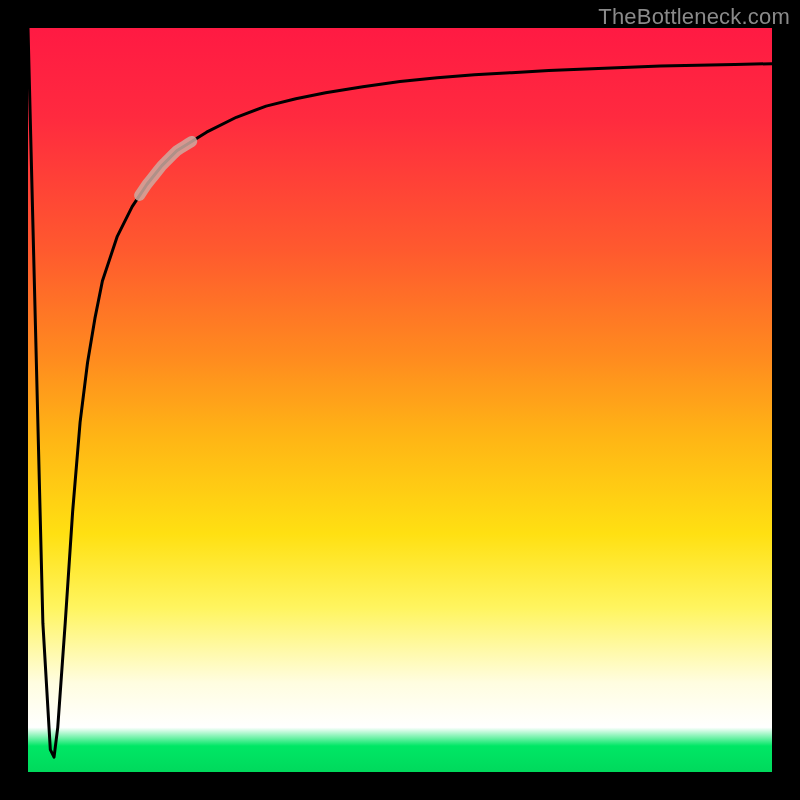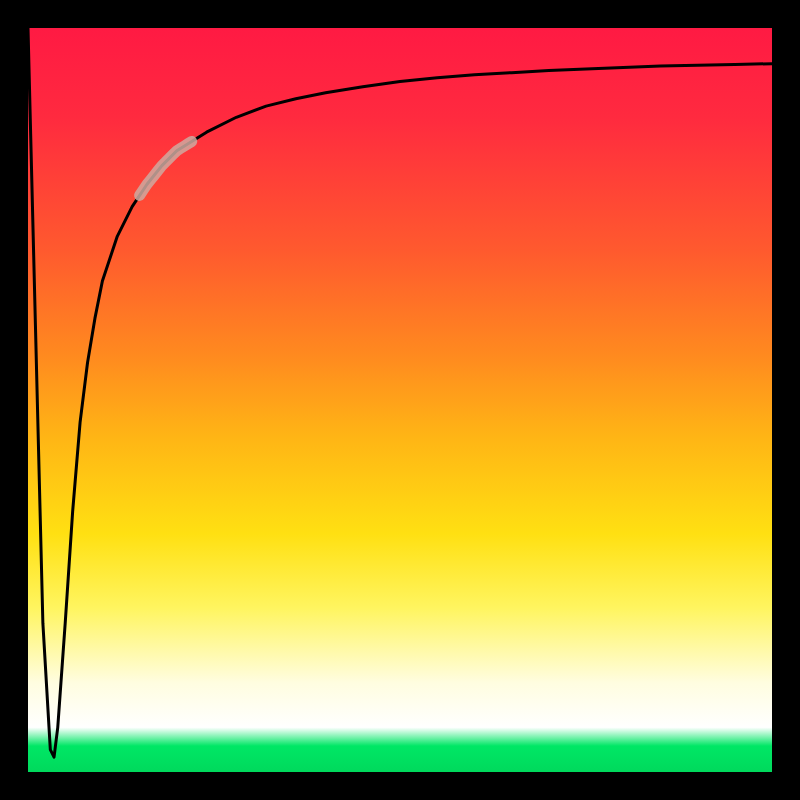--- a/index.html
+++ b/index.html
@@ -62,20 +62,21 @@
     width: 744px;
     height: 744px;
     overflow: visible;
   }
 </style>
 </head>
 <body>
 
 <div class="stage">
 
+  <div class="watermark">TheBottleneck.com</div>
 
   <div class="frame">
     <div class="plot"></div>
 
     <svg class="curve" viewBox="0 0 744 744" preserveAspectRatio="none">
       <path id="curve-path" fill="none" stroke="#000" stroke-width="3" stroke-linejoin="round" stroke-linecap="round" d="M0.00 0.00 L7.44 297.60 L14.88 595.20 L22.32 721.68 L26.04 729.12 L29.76 699.36 L37.20 595.20 L44.64 483.60 L52.08 394.32 L59.52 334.80 L66.96 290.16 L74.40 252.96 L89.28 208.32 L104.16 178.56 L119.04 156.24 L133.92 137.64 L148.80 122.76 L178.56 104.16 L208.32 89.28 L238.08 78.12 L267.84 70.68 L297.60 64.73 L334.80 58.78 L372.00 53.57 L409.20 49.85 L446.40 46.87 L483.60 44.64 L520.80 42.41 L558.00 40.92 L595.20 39.43 L632.40 37.94 L669.60 37.20 L706.80 36.46 L744.00 35.71"></path>
       <path id="highlight-path" fill="none" stroke="#cfa9a0" stroke-opacity="0.85" stroke-width="11" stroke-linecap="round" d="M111.60 167.40 L115.32 161.82 L119.04 156.24 L122.76 151.59 L126.48 146.94 L130.20 142.29 L133.92 137.64 L137.64 133.92 L141.36 130.20 L145.08 126.48 L148.80 122.76 L152.52 120.43 L156.24 118.11 L159.96 115.78 L163.68 113.46"></path>
     </svg>
   </div>
 </div>

